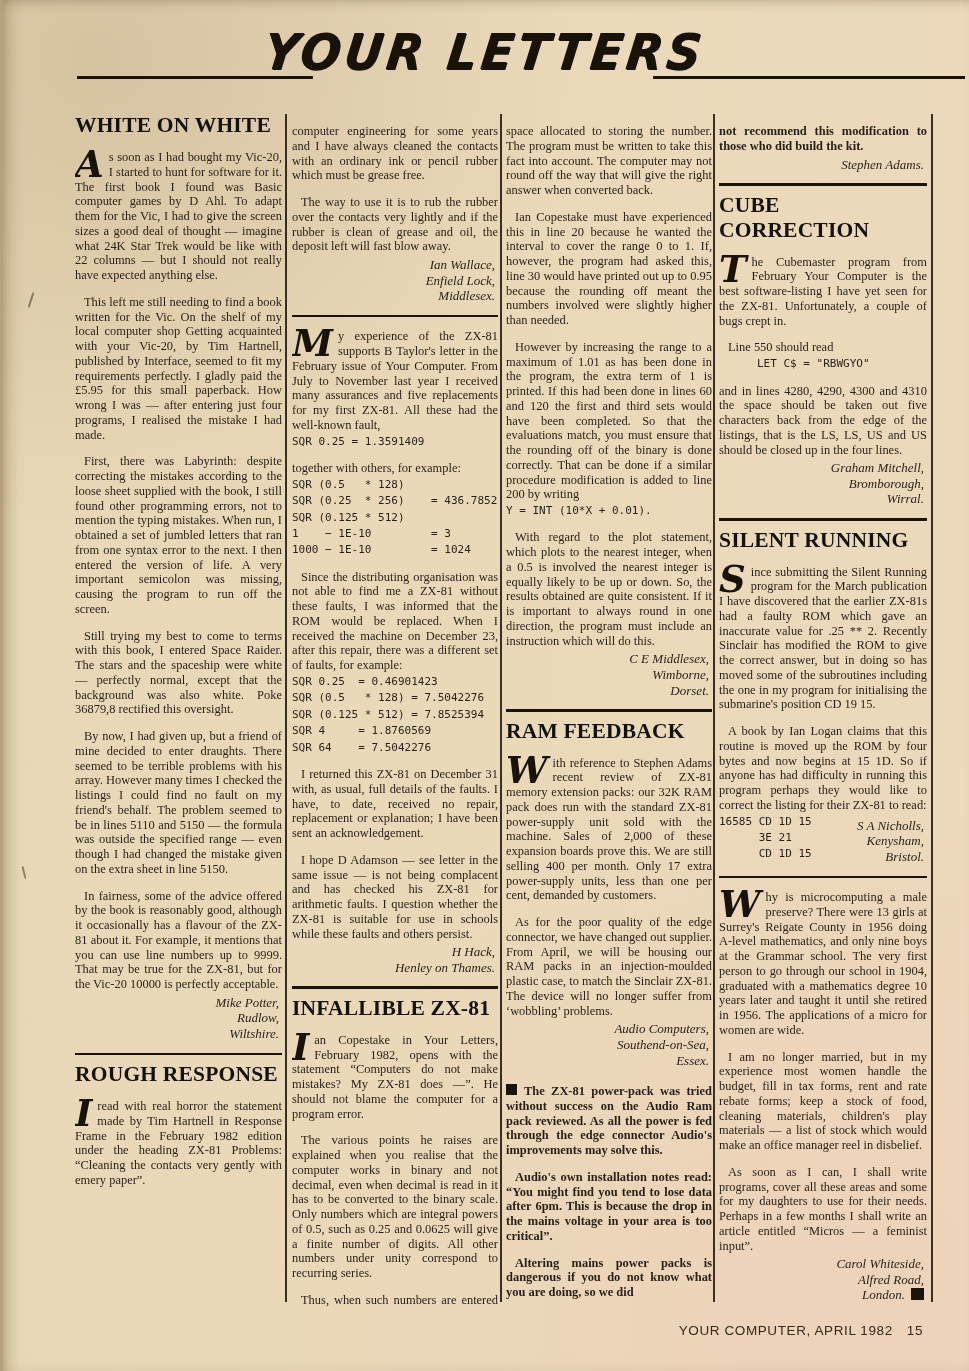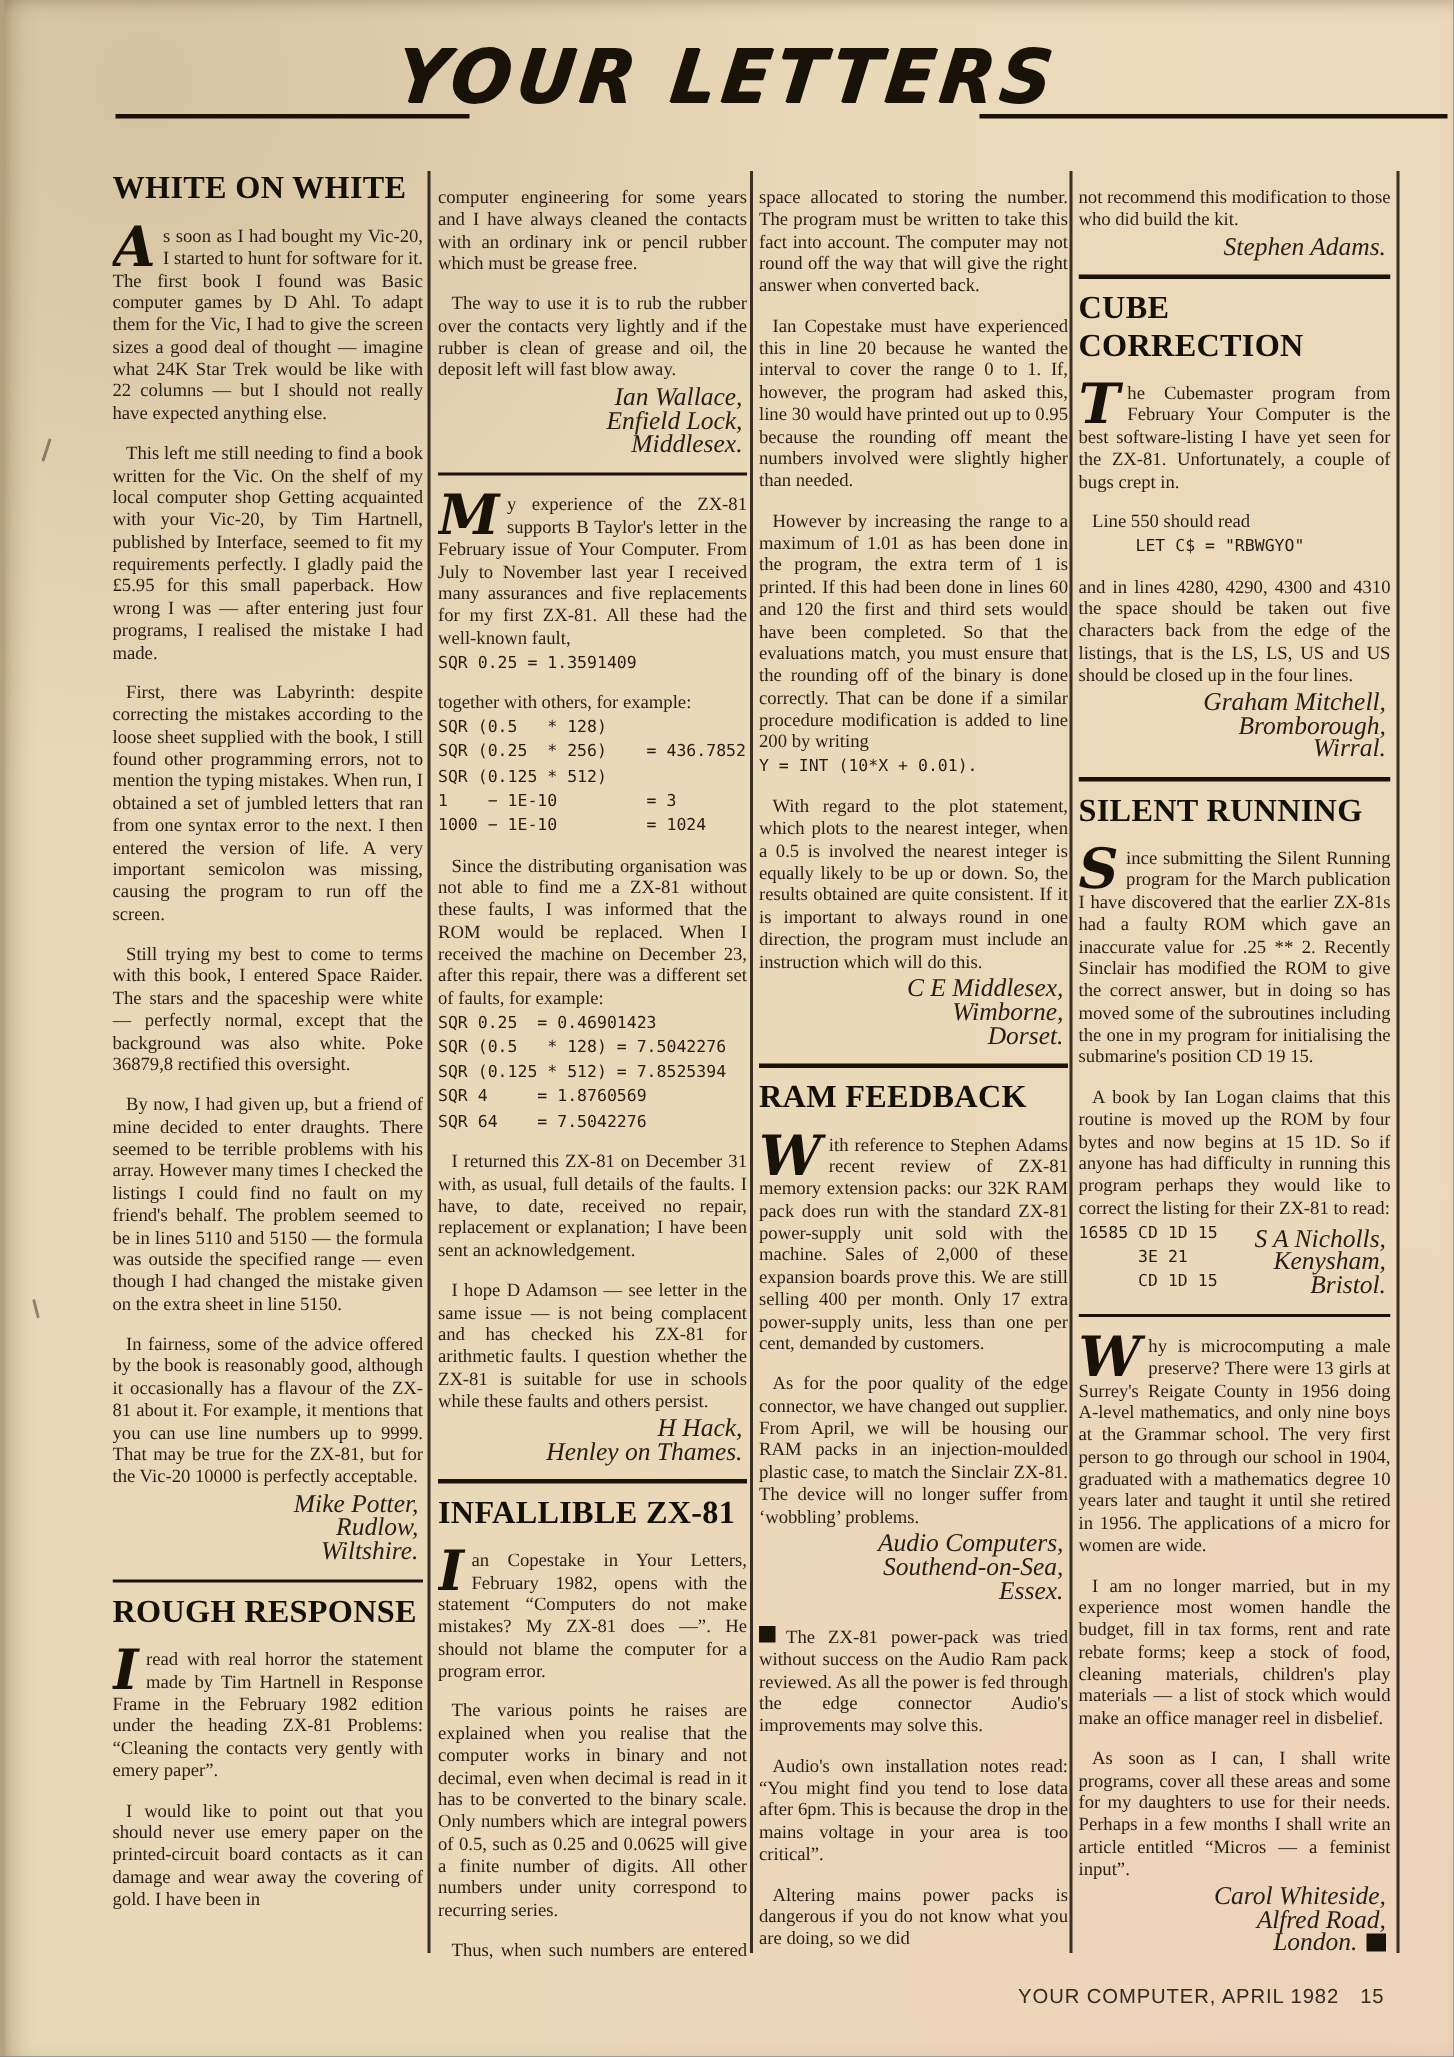--- a/index.html
+++ b/index.html
@@ -35,28 +35,28 @@
   .vr1{left:285px;} .vr2{left:500px;} .vr3{left:713px;} .vr4{left:931px;}
   
   h2.headline{
     font-family:Liberation Serif, serif;font-weight:bold;
     font-size:21.5px;letter-spacing:.2px;color:#14100a;
     margin:0 0 5px 0;padding:1px 0 0 0;
   }
   .rule{height:2.5px;background:#1a130a;margin:7px 0 6px 0;}
   .p{font-size:12.45px;line-height:14.75px;text-align:justify;margin:12px 0 1px 0;}
   .ind{text-indent:9px;}
-  .bold{font-weight:normal;}
+  .bold{font-weight:bold;}
   .dropcap{
     float:left;font-family:"DejaVu Serif",serif;font-weight:bold;font-style:italic;
     font-size:37px;line-height:27px;padding:1px 5px 0 0;color:#191208;
   }
   .code{font-family:"DejaVu Sans Mono",monospace;font-size:11px;line-height:15.4px;white-space:pre;margin:1px 0;}
   .code.cindent{padding-left:38px;}
-  .sig{text-align:right;font-style:italic;font-size:17px;line-height:15.6px;padding:2px 3px 4px 0;}
+  .sig{text-align:right;font-style:italic;font-size:13px;line-height:15.6px;padding:2px 3px 4px 0;}
   .sig .sigline{display:block;}
   .sig.overlap{margin-top:-47px;}
   .sq{display:inline-block;width:11px;height:11px;background:#1a130a;margin-right:7px;}
   .endsq{display:inline-block;width:13px;height:12px;background:#1a130a;margin-left:6px;vertical-align:-1px;}
   
   .footer{
     position:absolute;right:46px;bottom:33px;
     font-family:Liberation Sans, sans-serif;font-size:13.5px;letter-spacing:.6px;color:#332a1d;
   }
   .footer .pagenum{margin-left:14px;}
@@ -93,21 +93,20 @@
     <p class="p ind">By now, I had given up, but a friend of mine decided to enter draughts. There seemed to be terrible problems with his array. However many times I checked the listings I could find no fault on my friend's behalf. The problem seemed to be in lines 5110 and 5150 — the formula was outside the specified range — even though I had changed the mistake given on the extra sheet in line 5150.</p>
     <p class="p ind">In fairness, some of the advice offered by the book is reasonably good, although it occasionally has a flavour of the ZX-81 about it. For example, it mentions that you can use line numbers up to 9999. That may be true for the ZX-81, but for the Vic-20 10000 is perfectly acceptable.</p>
     <div class="sig">
       <span class="sigline">Mike Potter,</span>
       <span class="sigline">Rudlow,</span>
       <span class="sigline">Wiltshire.</span>
     </div>
     <div class="rule"></div>
     <h2 class="headline">ROUGH RESPONSE</h2>
     <p class="p"><span class="dropcap">I</span><span>read with real horror the statement made by Tim Hartnell in Response Frame in the February 1982 edition under the heading ZX-81 Problems: “Cleaning the contacts very gently with emery paper”.</span></p>
-    <p class="p ind">I would like to point out that you should never use emery paper on the printed-circuit board contacts as it can damage and wear away the covering of gold. I have been in</p>
   </div>
 
   <div class="col" id="col2">
     <p class="p">computer engineering for some years and I have always cleaned the contacts with an ordinary ink or pencil rubber which must be grease free.</p>
     <p class="p ind">The way to use it is to rub the rubber over the contacts very lightly and if the rubber is clean of grease and oil, the deposit left will fast blow away.</p>
     <div class="sig">
       <span class="sigline">Ian Wallace,</span>
       <span class="sigline">Enfield Lock,</span>
       <span class="sigline">Middlesex.</span>
     </div>

